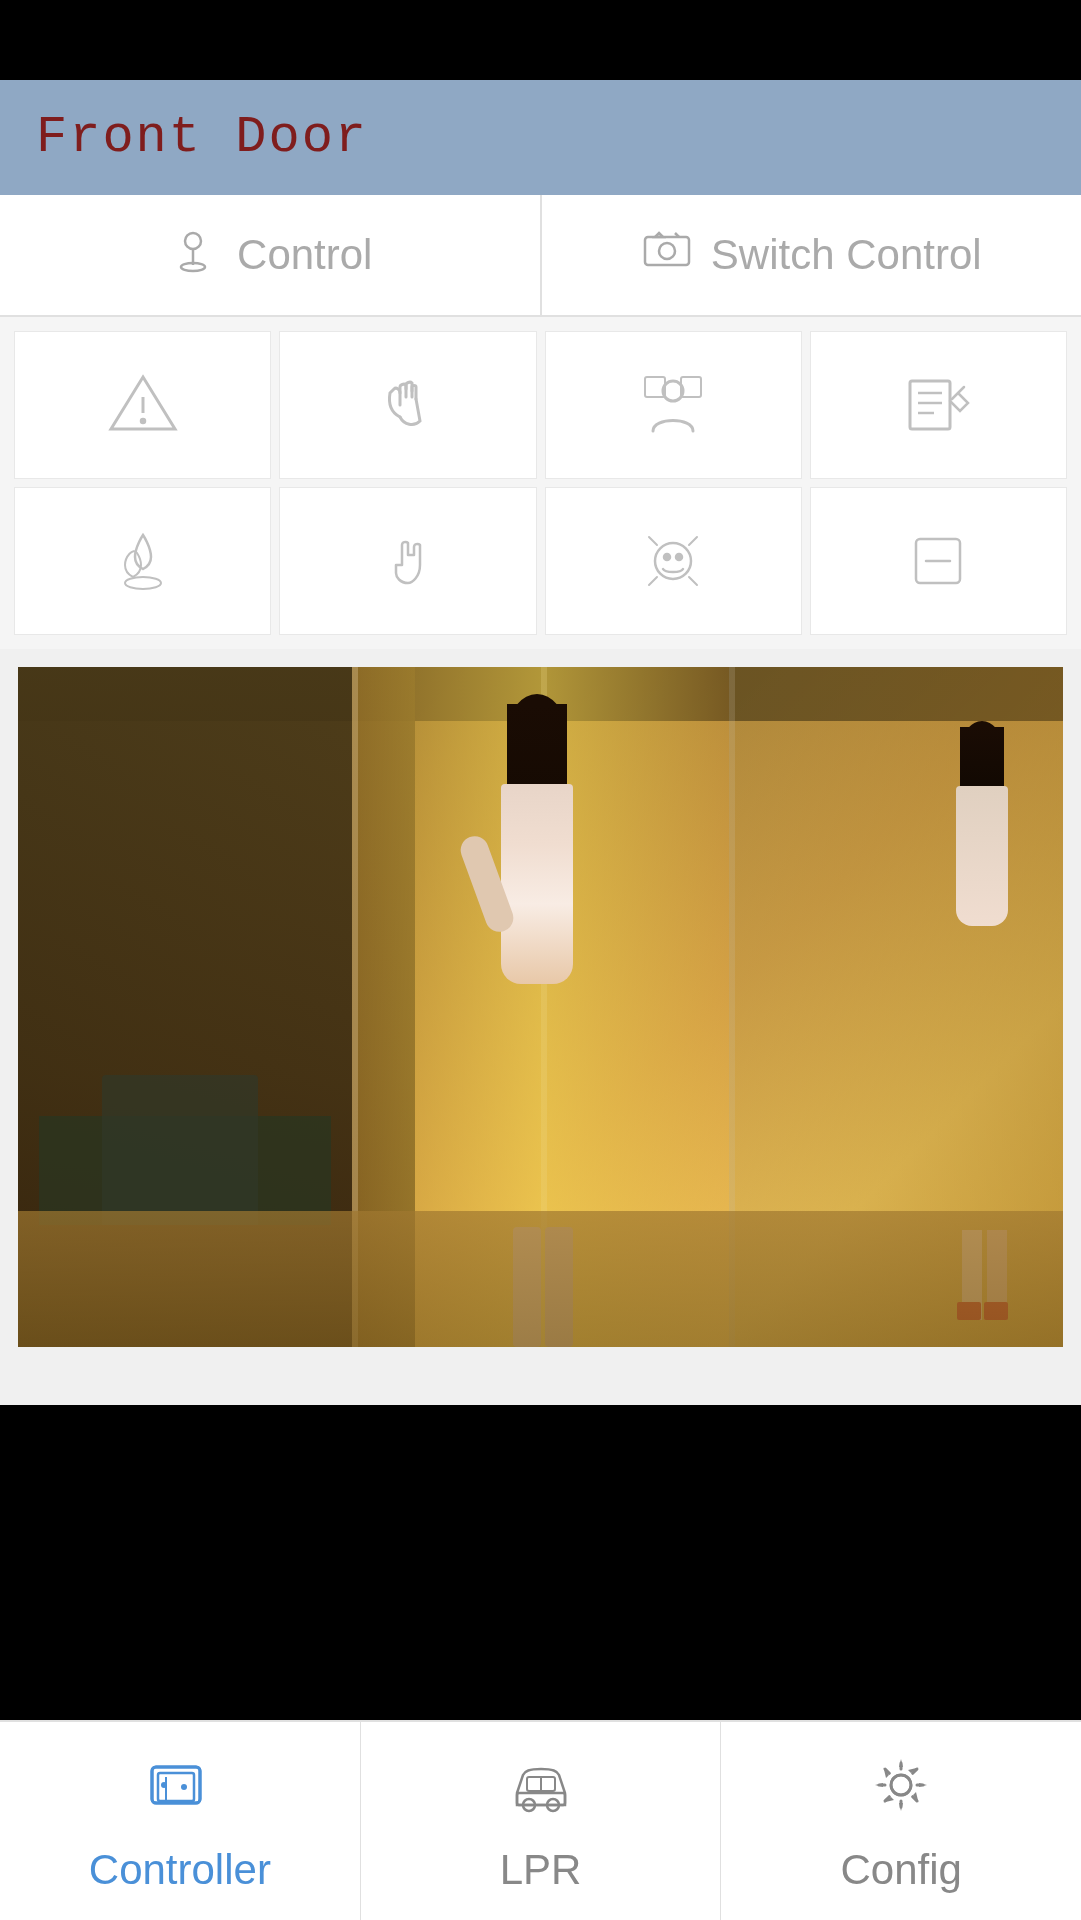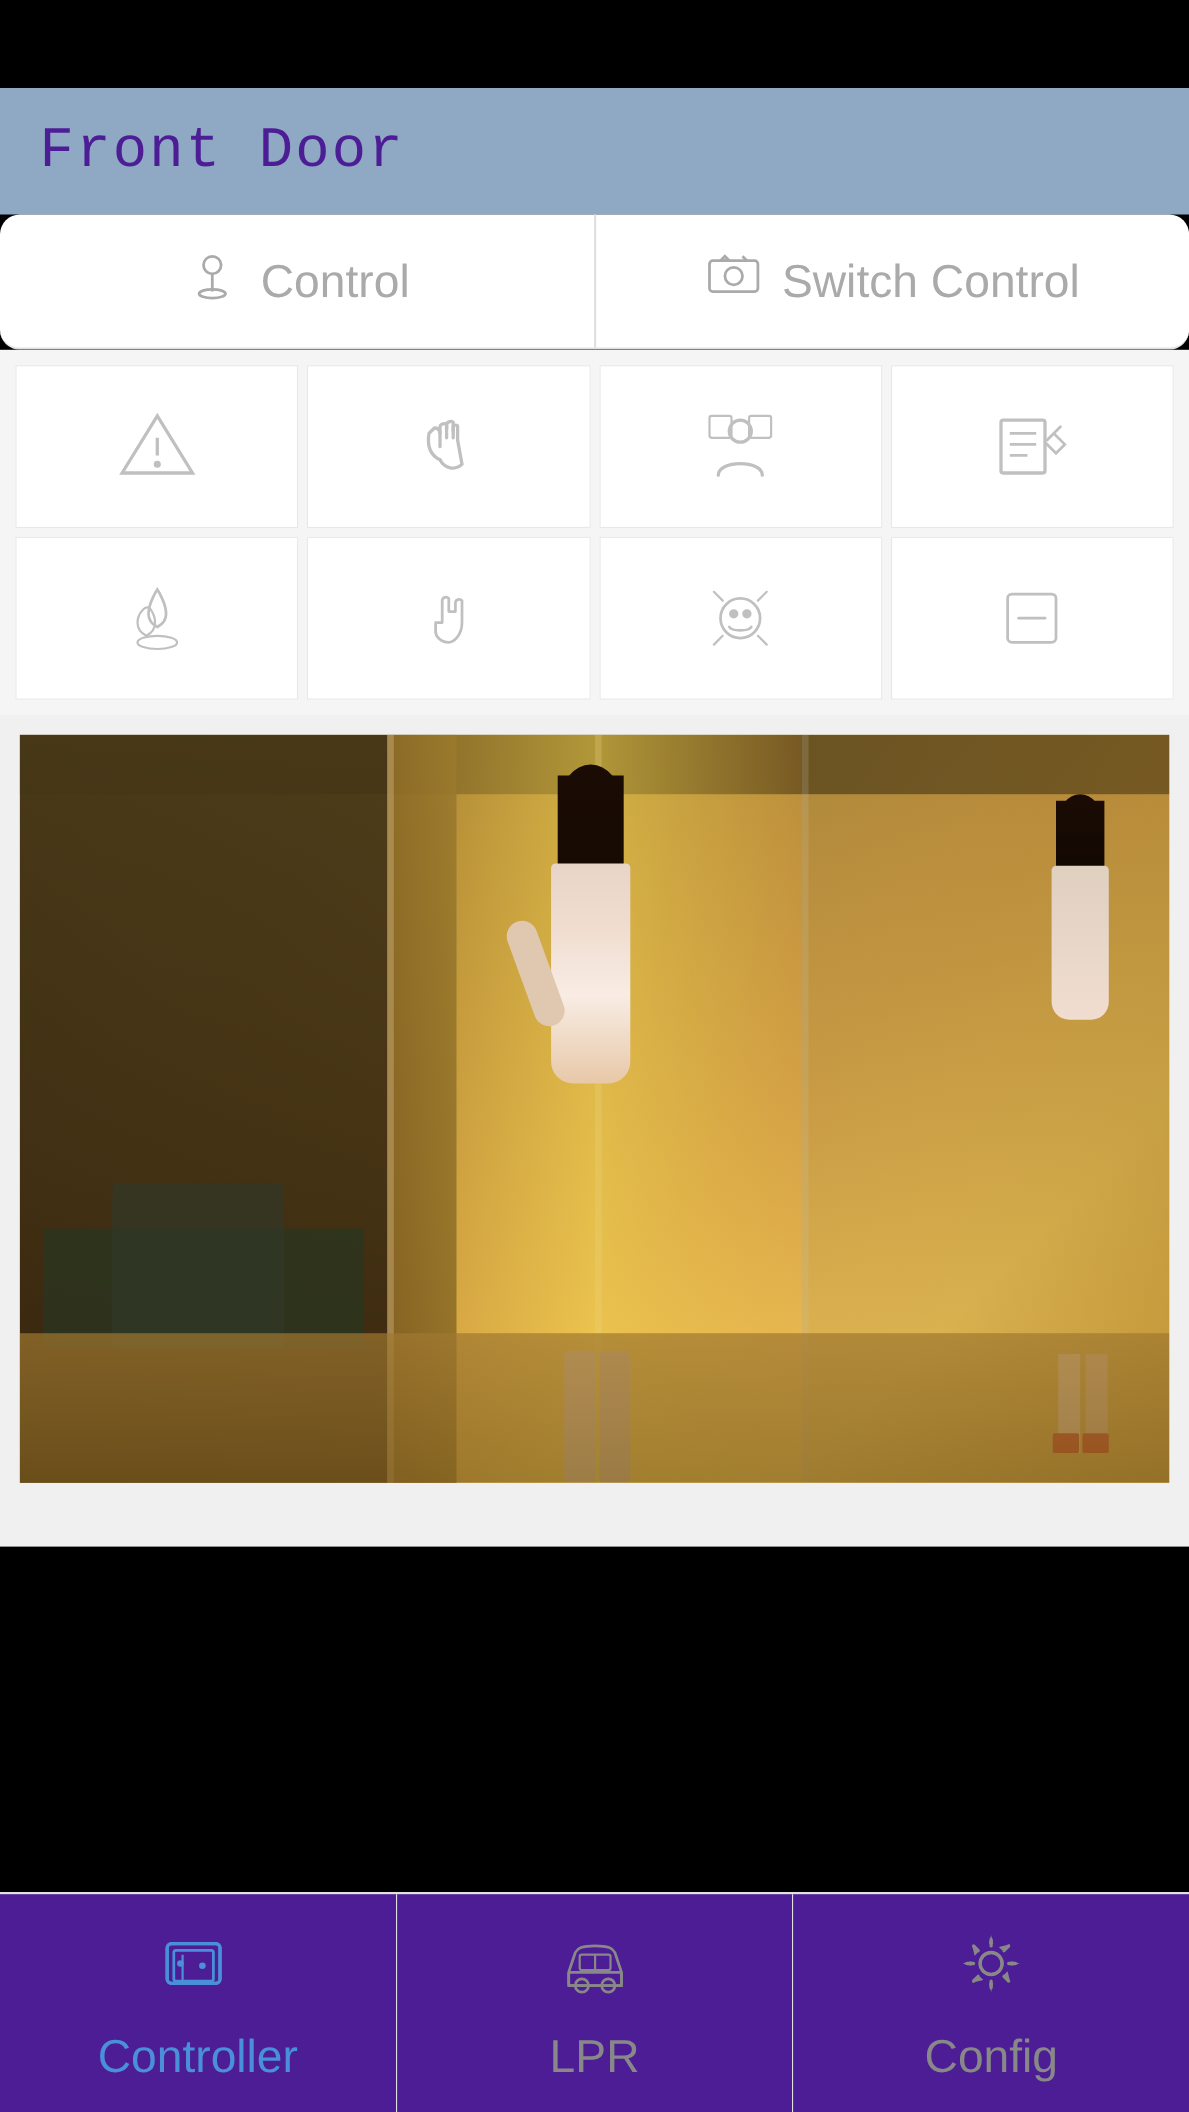--- a/index.html
+++ b/index.html
@@ -16,32 +16,31 @@
       height: 80px;
       background: #000;
     }
 
     .header {
       background: #8fa8c4;
       padding: 28px 36px;
     }
 
     .header-title {
-      color: #4c1d95;
+      color: #7f1d1d;
       font-size: 52px;
       font-weight: 300;
       letter-spacing: 2px;
       font-family: 'Courier New', monospace;
     }
 
     .tab-bar {
       display: flex;
       background: #fff;
       border-bottom: 2px solid #e0e0e0;
-      border-radius: 18px;
     }
 
     .tab-item {
       flex: 1;
       display: flex;
       align-items: center;
       justify-content: center;
       padding: 28px 16px;
       gap: 18px;
       cursor: pointer;
@@ -134,21 +133,21 @@
       height: 40px;
       background: #f0f0f0;
     }
 
     .bottom-nav {
       position: absolute;
       bottom: 0;
       left: 0;
       right: 0;
       height: 200px;
-      background: #4c1d95;
+      background: #ffffff;
       border-top: 2px solid #e0e0e0;
       display: flex;
     }
 
     .nav-item {
       flex: 1;
       display: flex;
       flex-direction: column;
       align-items: center;
       justify-content: center;

